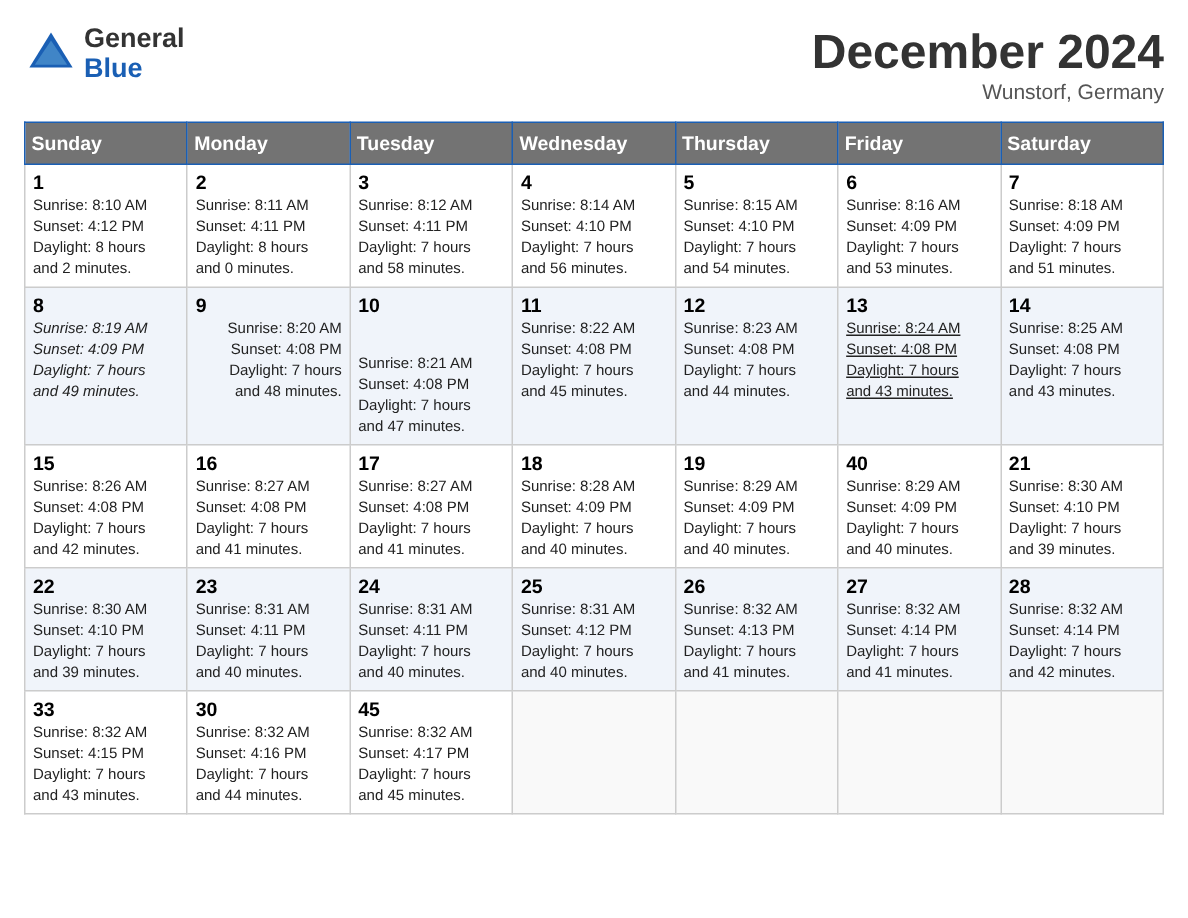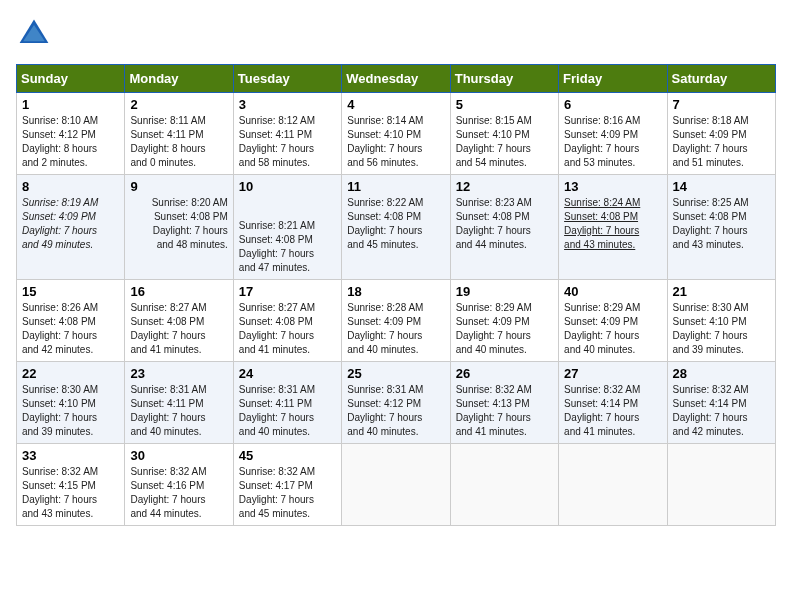--- a/index.html
+++ b/index.html
@@ -43,21 +43,21 @@
     .location {
       font-size: 14px;
       color: #555;
     }
     .calendar {
       width: 100%;
       border-collapse: collapse;
       font-size: 10.5px;
     }
     .calendar th {
-      background: #4d7c0f;
+      background: #737373;
       color: #fff;
       padding: 6px 4px;
       text-align: left;
       font-size: 13px;
       font-weight: bold;
       border: 1px solid #1a5fb4;
     }
     .calendar td {
       border: 1px solid #ccc;
       padding: 4px 5px;
@@ -86,20 +86,28 @@
   </style>
 </head>
 <body>
 
 <div class="header">
   <div class="logo">
     <svg class="logo-icon" viewBox="0 0 40 40" xmlns="http://www.w3.org/2000/svg">
       <polygon points="20,4 36,30 4,30" fill="#1a5fb4"></polygon>
       <polygon points="20,10 32,28 8,28" fill="#5a9fd4" opacity="0.6"></polygon>
     </svg>
+    <div class="logo-text">
+      <span class="general">General</span><br>
+      <span class="blue">Blue</span>
+    </div>
+  </div>
+  <div class="title-block">
+    <div class="month-title">December 2024</div>
+    <div class="location">Wunstorf, Germany</div>
   </div>
 </div>
 
 <table class="calendar">
   <thead>
     <tr id="header-row">
         <th>Sunday</th>
         <th>Monday</th>
         <th>Tuesday</th>
         <th>Wednesday</th>

